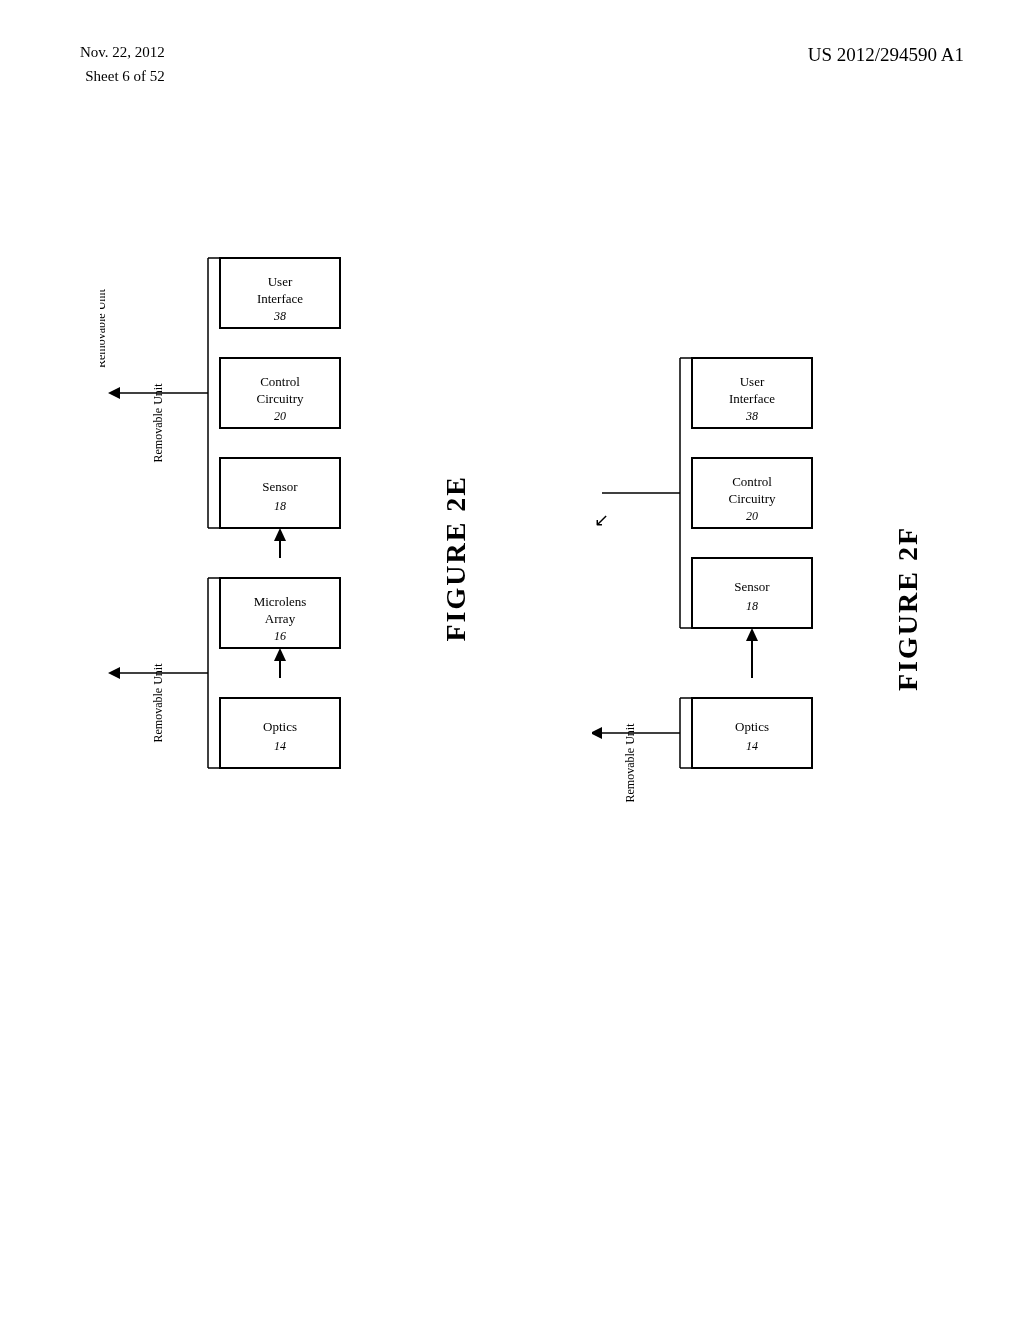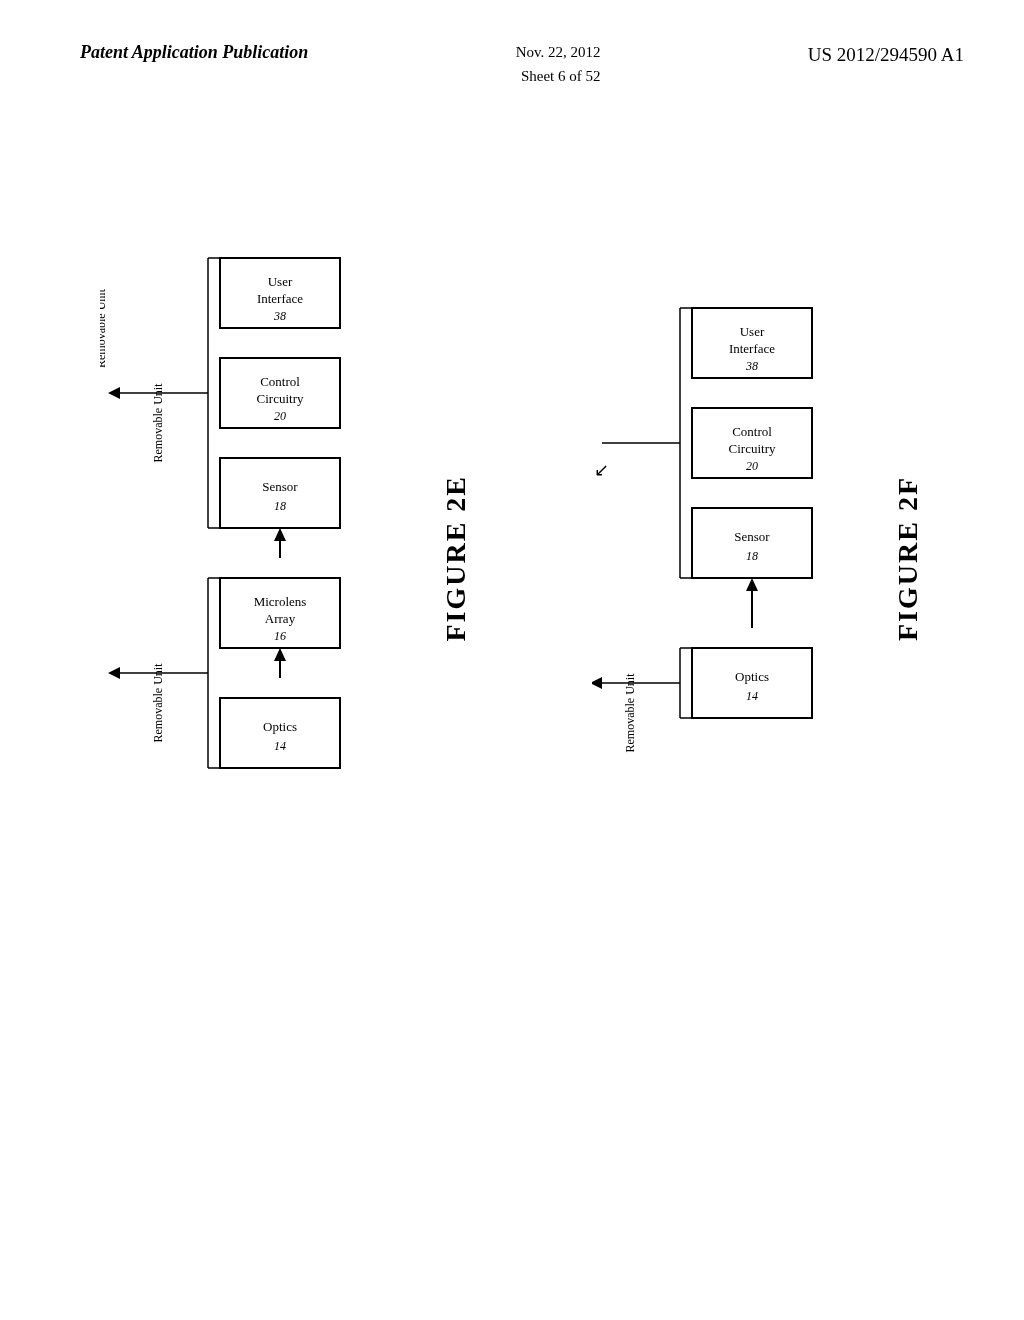--- a/index.html
+++ b/index.html
@@ -34,37 +34,34 @@
     .header-right {
       font-size: 19px;
       line-height: 1.6;
       text-align: right;
     }
 
     
     .main-content {
       display: flex;
       justify-content: space-around;
-      align-items: center;
+      align-items: flex-end;
       padding: 60px 40px 0 40px;
       margin-top: 80px;
     }
 
     
     svg text {
       font-family: 'Times New Roman', Times, serif;
     }
   </style>
 </head>
 <body>
 
 <div class="header">
-  <div class="header-left">
-    <span>Patent Application Publication</span>
-  </div>
   <div class="header-center">
     <div>Nov. 22, 2012</div>
     <div>Sheet 6 of 52</div>
   </div>
   <div class="header-right">
     <span>US 2012/294590 A1</span>
   </div>
 </div>
 
 <div class="main-content">

